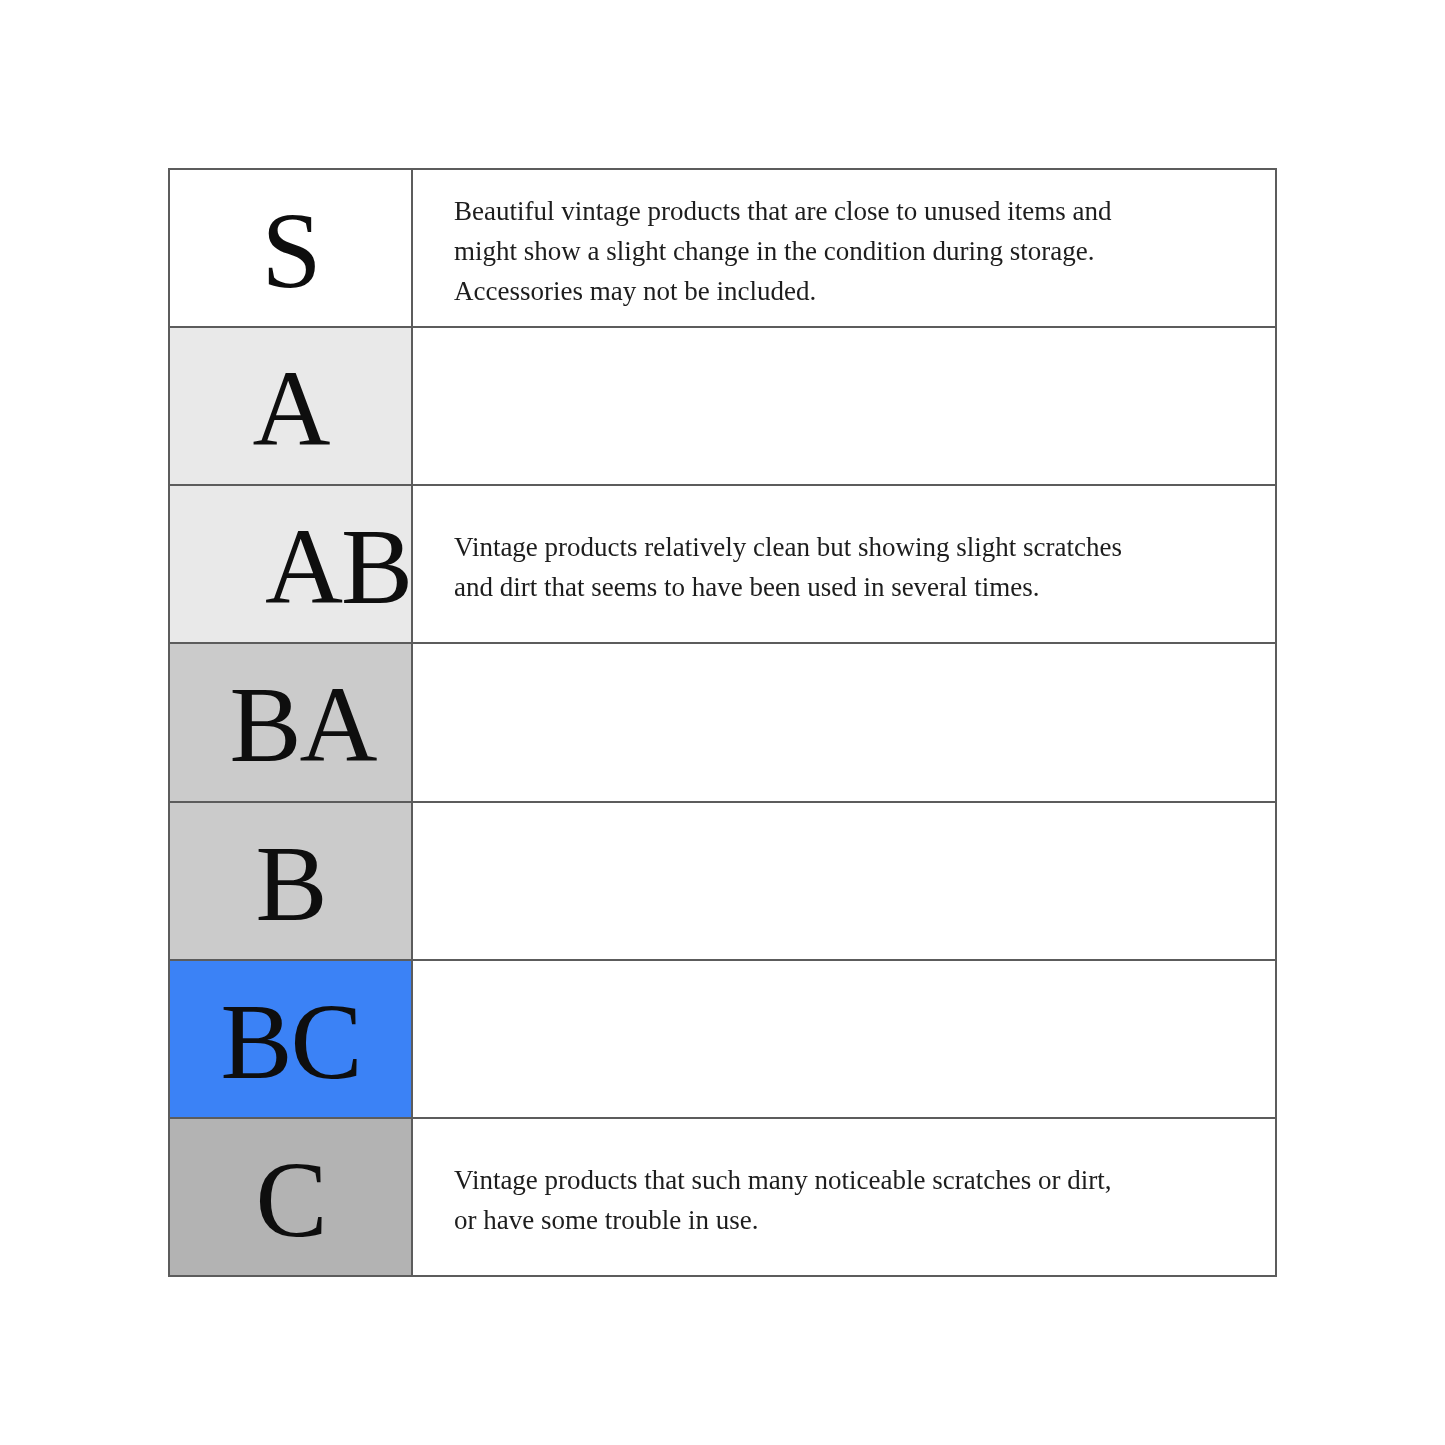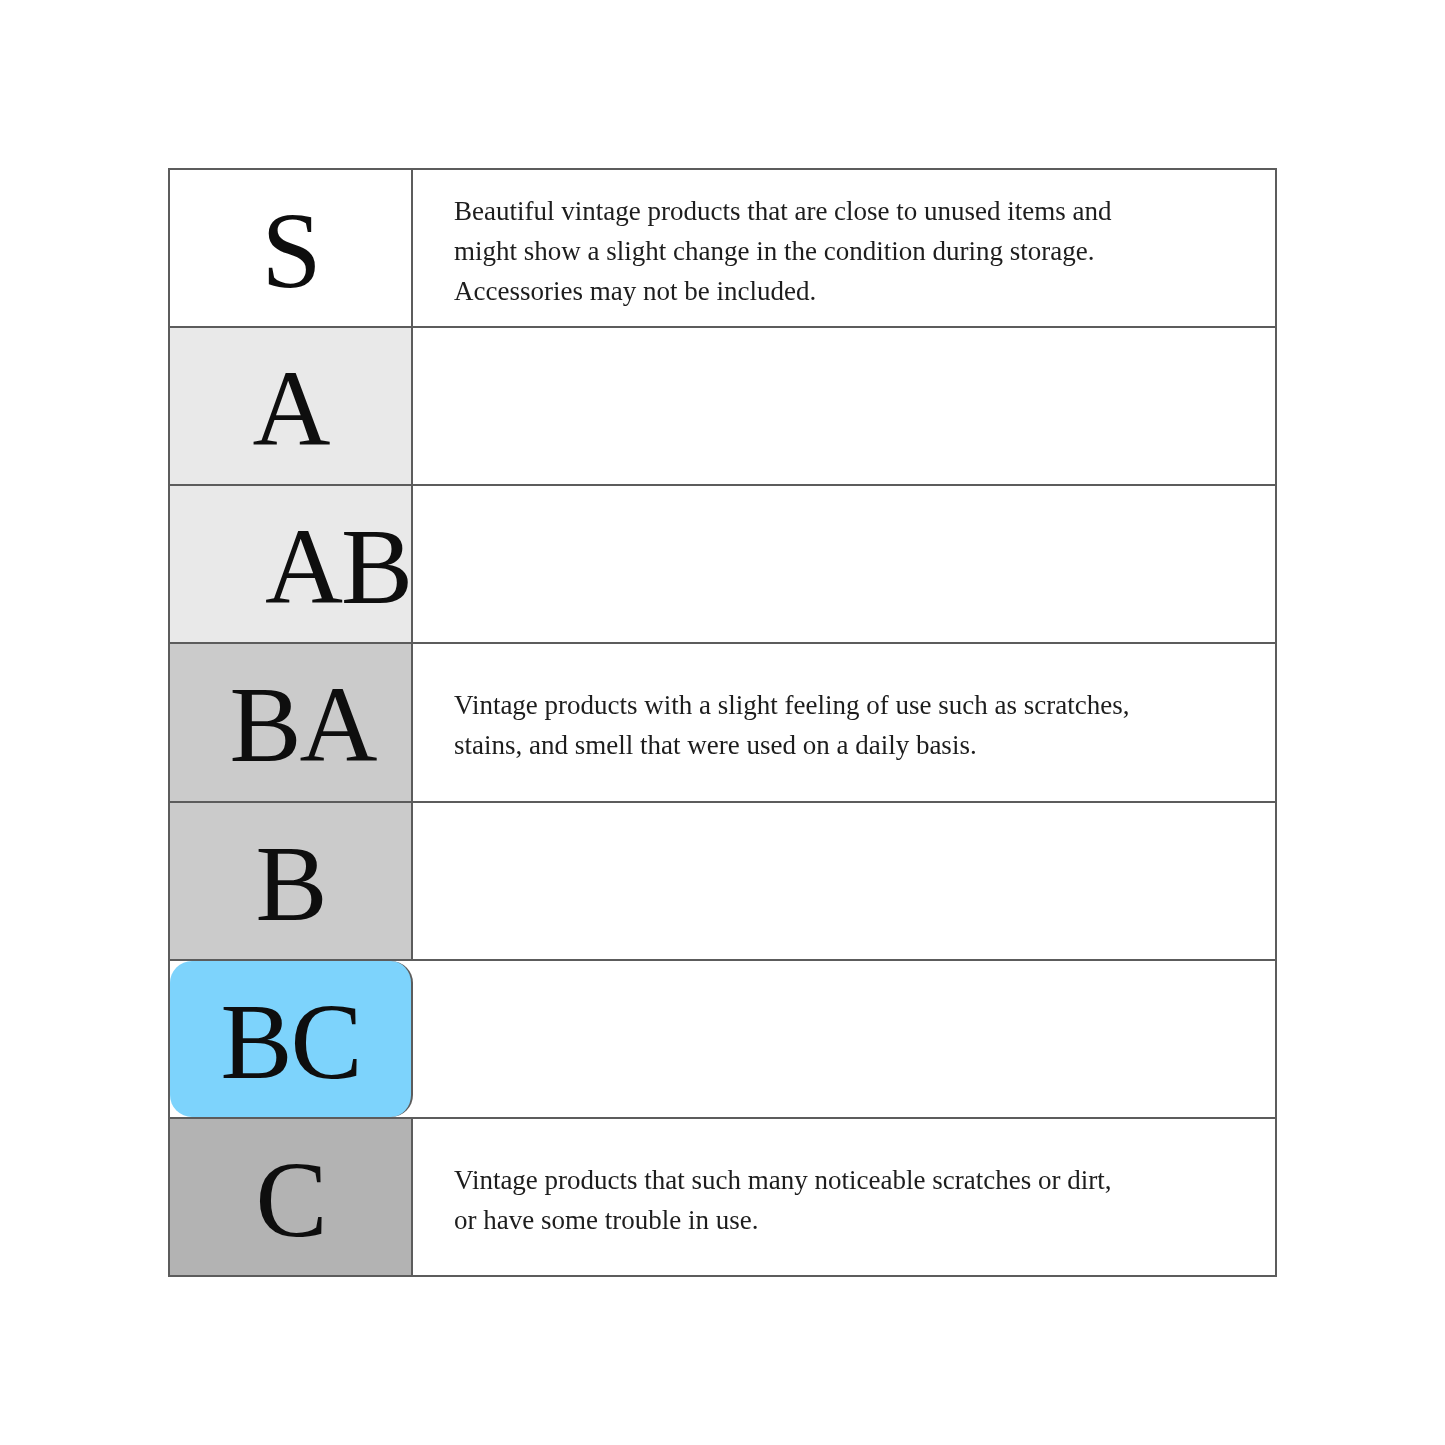--- a/index.html
+++ b/index.html
@@ -82,40 +82,40 @@
   <div class="grade-row">
     <div class="grade-cell" style="background-color: rgb(233, 233, 233);">
       <span class="grade-letter">A</span>
     </div>
   </div>
 
   <div class="grade-row">
     <div class="grade-cell" style="background-color: rgb(233, 233, 233); justify-content: flex-end;">
       <span class="grade-letter">AB</span>
     </div>
+    <div class="desc-cell">
+      <span class="desc-text">Vintage products relatively clean but showing slight scratches
+and dirt that seems to have been used in several times.</span>
+    </div>
   </div>
 
   <div class="grade-row">
     <div class="grade-cell" style="background-color: rgb(203, 203, 203); padding-left: 24px;">
       <span class="grade-letter">BA</span>
-    </div>
-    <div class="desc-cell">
-      <span class="desc-text">Vintage products with a slight feeling of use such as scratches,
-stains, and smell that were used on a daily basis.</span>
     </div>
   </div>
 
   <div class="grade-row">
     <div class="grade-cell" style="background-color: rgb(203, 203, 203);">
       <span class="grade-letter">B</span>
     </div>
   </div>
 
   <div class="grade-row">
-    <div class="grade-cell" style="background-color: #7dd3fc; border-radius: 22px;">
+    <div class="grade-cell" style="background-color: #3b82f6;">
       <span class="grade-letter">BC</span>
     </div>
   </div>
 
   <div class="grade-row">
     <div class="grade-cell" style="background-color: rgb(179, 179, 179);">
       <span class="grade-letter">C</span>
     </div>
     <div class="desc-cell">
       <span class="desc-text">Vintage products that such many noticeable scratches or dirt,

